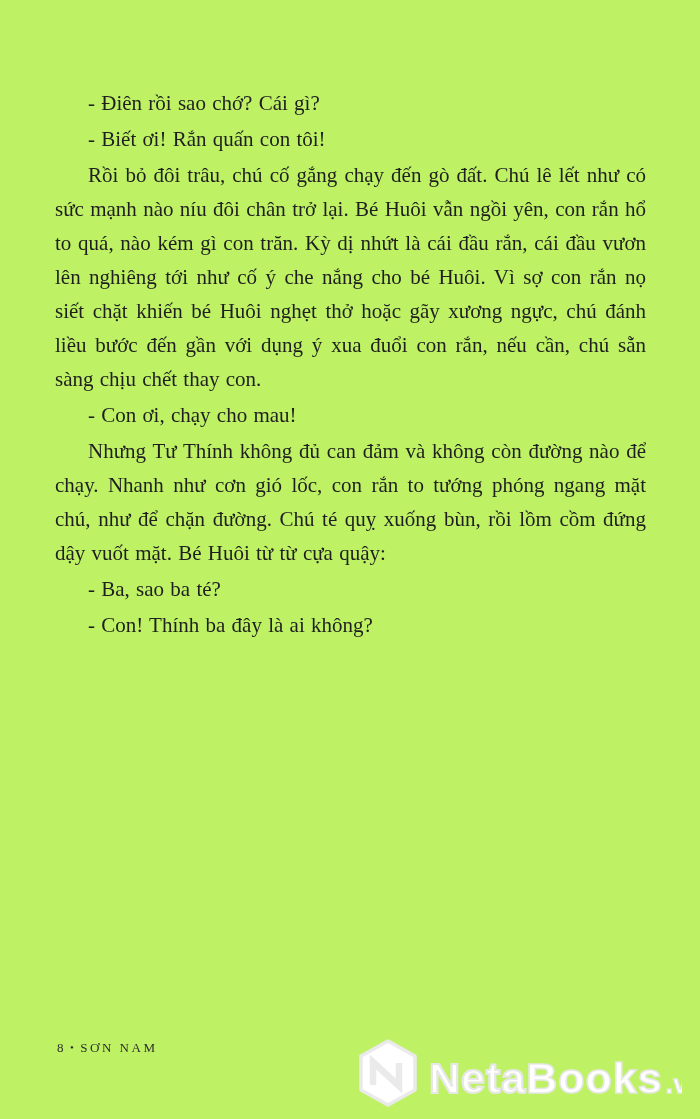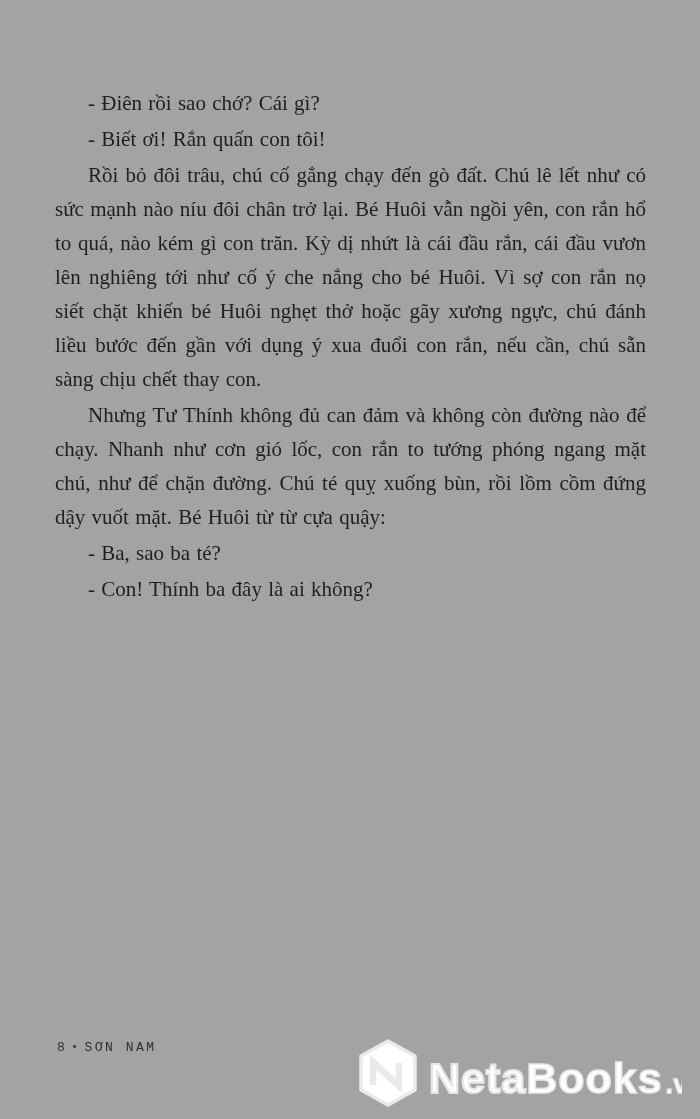--- a/index.html
+++ b/index.html
@@ -10,21 +10,21 @@
   body {
     width: 700px;
     height: 1119px;
     position: relative;
     overflow: hidden;
     font-family: "Liberation Serif", "DejaVu Serif", serif;
   }
   .page {
     position: absolute;
     inset: 0;
-    background: #a3a3a3;
+    background: #bef264;
     padding-left: 6px;
   }
   .text-block {
     position: absolute;
     left: 55px;
     right: 54px;
     top: 86px;
     color: #1f1f1f;
     font-size: 21px;
     line-height: 34px;
@@ -32,21 +32,21 @@
   }
   .text-block p {
     margin: 0 0 2px 0;
     text-indent: 33px;
     word-spacing: 1px;
   }
   .footer {
     position: absolute;
     left: 57px;
     top: 1040px;
-    font-family: Liberation Mono, monospace;
+    font-family: Liberation Serif, serif;
     font-size: 13px;
     letter-spacing: 2.5px;
     color: #2e2e2e;
     white-space: nowrap;
   }
   .footer .sep {
     font-size: 11px;
     padding: 0 4px;
     position: relative;
     top: -1px;
@@ -62,20 +62,21 @@
 </style>
 </head>
 <body>
 
 <div class="page">
 
   <div class="text-block">
       <p>- Điên rồi sao chớ? Cái gì?</p>
       <p>- Biết ơi! Rắn quấn con tôi!</p>
       <p>Rồi bỏ đôi trâu, chú cố gắng chạy đến gò đất. Chú lê lết như có sức mạnh nào níu đôi chân trở lại. Bé Huôi vẫn ngồi yên, con rắn hổ to quá, nào kém gì con trăn. Kỳ dị nhứt là cái đầu rắn, cái đầu vươn lên nghiêng tới như cố ý che nắng cho bé Huôi. Vì sợ con rắn nọ siết chặt khiến bé Huôi nghẹt thở hoặc gãy xương ngực, chú đánh liều bước đến gần với dụng ý xua đuổi con rắn, nếu cần, chú sẵn sàng chịu chết thay con.</p>
+      <p>- Con ơi, chạy cho mau!</p>
       <p>Nhưng Tư Thính không đủ can đảm và không còn đường nào để chạy. Nhanh như cơn gió lốc, con rắn to tướng phóng ngang mặt chú, như để chặn đường. Chú té quỵ xuống bùn, rồi lồm cồm đứng dậy vuốt mặt. Bé Huôi từ từ cựa quậy:</p>
       <p>- Ba, sao ba té?</p>
       <p>- Con! Thính ba đây là ai không?</p>
     </div>
 
   <div class="footer">
     <span>8</span><span class="sep">•</span><span>SƠN NAM</span>
   </div>
 
   <div class="watermark">

